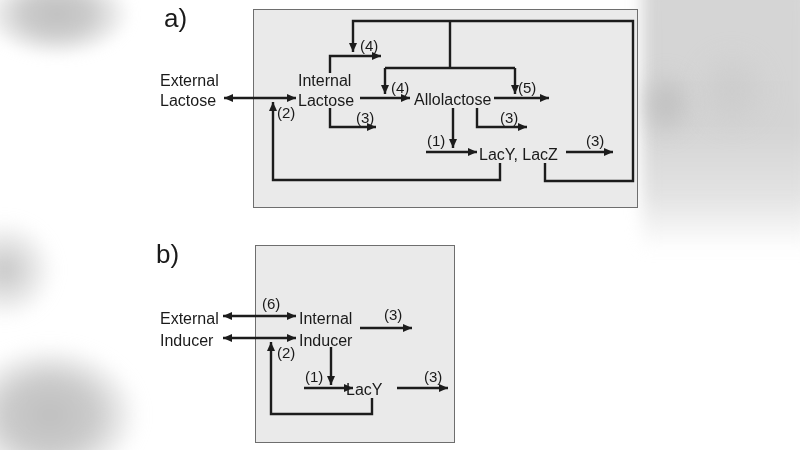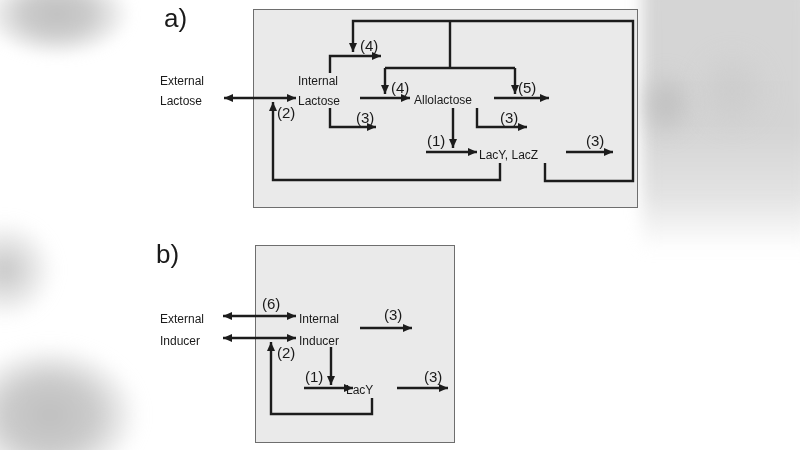--- a/index.html
+++ b/index.html
@@ -61,21 +61,21 @@
   svg.arrows path.ln {
     stroke: var(--line, #1c1c1c);
     stroke-width: 2.4;
     fill: none;
   }
   svg.arrows marker path { fill: var(--line, #1c1c1c); stroke: none; }
 
   
   .lbl { position: absolute; white-space: nowrap; }
   .panel-label { font-size: 26px; line-height: 26px; }
-  .node { font-size: 12px; line-height: 20px; }
+  .node { font-size: 16px; line-height: 20px; }
   .node span { display: block; }
   .node-b { line-height: 22px; }
   .rate { font-size: 15px; line-height: 15px; }
 </style>
 </head>
 <body>
 
 <div class="stage">
 
   <div class="blob blob-tl"></div>

